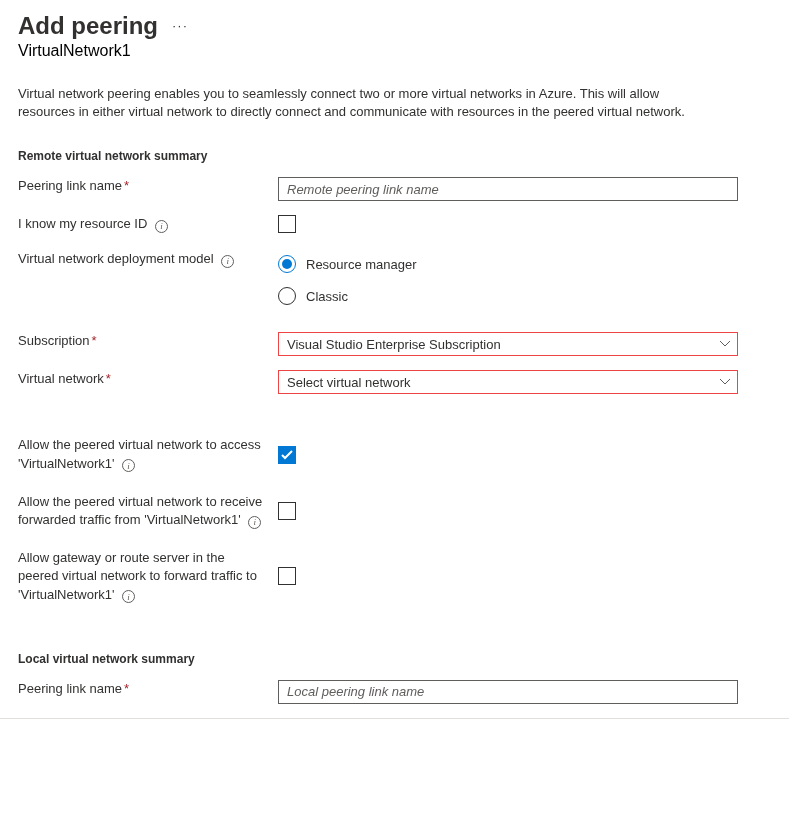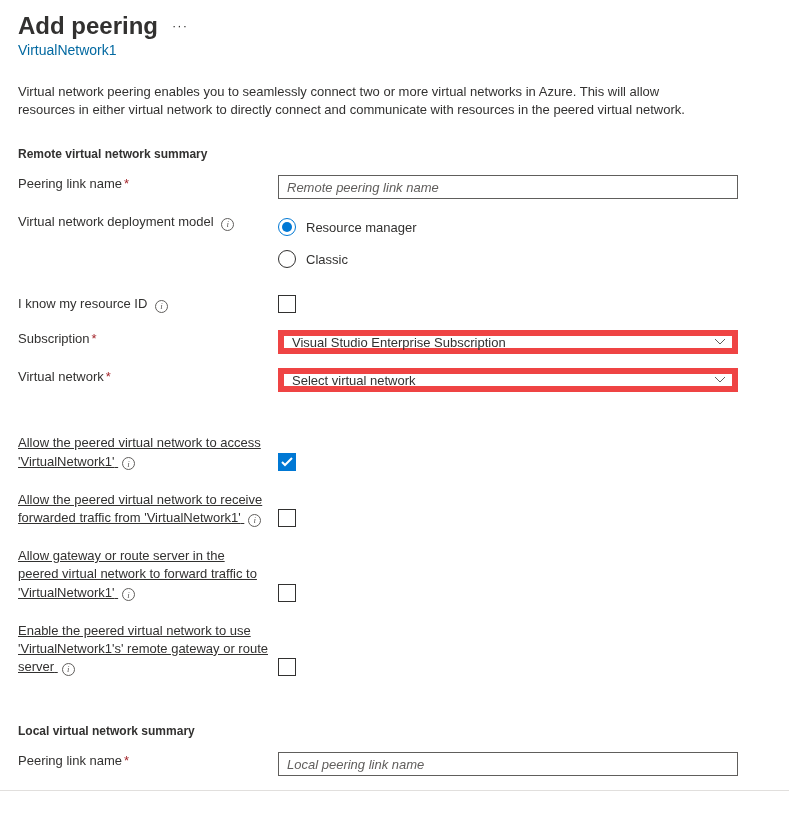--- a/index.html
+++ b/index.html
@@ -8,21 +8,21 @@
     font-family: "Segoe UI", -apple-system, sans-serif;
     font-size: 13px;
     color: #323130;
     background: #ffffff;
     width: 789px;
   }
   .page { padding: 12px 8px 0 18px; }
   .title-row { display: flex; align-items: center; gap: 14px; }
   h1 { font-size: 24px; font-weight: 600; margin: 0 0 2px 0; }
   .ellipsis { font-size: 13px; color: #323130; letter-spacing: 1px; cursor: pointer; padding-bottom:4px;}
-  .subtitle { font-size: 14px; color: #0369a1; }
+  .subtitle { font-size: 16px; color: #000000; }
   .intro { font-size: 13px; line-height: 1.4; margin-bottom: 28px; max-width: 680px; margin-top: 25px; }
   h2 { font-size: 12px; font-weight: 600; margin: 0 0 14px 0; }
   .row { display: flex; align-items: flex-start; margin-bottom: 14px; }
   .label-col { width: 260px; flex-shrink: 0; font-size: 13px; line-height: 1.4; padding-right: 10px;}
   .field-col { flex: 1; max-width: 460px; }
   .req { color: #a4262c; margin-left: 2px; }
   .info-icon {
     display: inline-flex; align-items: center; justify-content: center;
     width: 13px; height: 13px; border: 1px solid #605e5c; border-radius: 50%;
     font-size: 9px; color: #605e5c; margin-left: 4px; vertical-align: -1px;
@@ -44,31 +44,31 @@
   .radio-label { font-size: 13px; }
   .cb {
     width: 18px; height: 18px; border: 1px solid #323130; background: #fff;
     display: inline-flex; align-items: center; justify-content: center;
     flex-shrink: 0;
   }
   .cb.checked { background: #0078d4; border-color: #0078d4; }
   .cb.checked svg { display: block; }
   .cb svg { display: none; width: 12px; height: 10px; }
   .select {
-    width: 100%; height: 24px; border: 6px solid #ef4444; padding: 2px 24px 2px 8px;
+    width: 100%; height: 24px; border: 1px solid #ef4444; padding: 2px 24px 2px 8px;
     font-size: 13px; position: relative; display: flex; align-items: center;
     background: #fff; cursor: pointer;
   }
   .select .chev {
     position: absolute; right: 6px; top: 50%; transform: translateY(-50%);
   }
   .section-gap { height: 28px; }
   .footer-sep { border-top: 1px solid #e1dfdd; margin: 12px -18px 0 -18px; }
   .footer { padding: 10px 18px 14px 18px; display:flex; gap:12px; align-items:center;}
-  .cb-row { display:flex; align-items:flex-end; margin-bottom:20px;text-decoration:underline;}
+  .cb-row { display:flex; align-items:center; margin-bottom:20px;}
   .cb-row .label-col { padding-top:0;}
 </style>
 </head>
 <body>
 
 <div class="page">
 
   <div class="title-row">
     <h1>Add peering</h1>
     <span class="ellipsis">···</span>
@@ -78,20 +78,32 @@
   <div class="intro">Virtual network peering enables you to seamlessly connect two or more virtual networks in Azure. This will allow resources in either virtual network to directly connect and communicate with resources in the peered virtual network.</div>
 
   <h2>Remote virtual network summary</h2>
 
   <div class="row">
     <div class="label-col">
       <span>Peering link name</span><span class="req">*</span>
     </div>
     <div class="field-col">
       <input type="text" class="tf" placeholder="Remote peering link name" style="">
+    </div>
+  </div>
+
+  <div class="row">
+    <div class="label-col">
+      <span>I know my resource ID</span>
+      <span class="info-icon">i</span>
+    </div>
+    <div class="field-col">
+      <span class="cb">
+        
+      </span>
     </div>
   </div>
 
   <div class="row">
     <div class="label-col">
       <span>Virtual network deployment model</span>
       <span class="info-icon">i</span>
     </div>
     <div class="field-col">
       <div class="radio-row">
@@ -102,32 +114,20 @@
       </div>
       <div class="radio-row">
         <span class="radio-outer"></span>
         <span class="radio-label">Classic</span>
       </div>
     </div>
   </div>
 
   <div class="row">
     <div class="label-col">
-      <span>I know my resource ID</span>
-      <span class="info-icon">i</span>
-    </div>
-    <div class="field-col">
-      <span class="cb">
-        
-      </span>
-    </div>
-  </div>
-
-  <div class="row">
-    <div class="label-col">
       <span>Subscription</span><span class="req">*</span>
     </div>
     <div class="field-col">
       <div class="select">
         <span>Visual Studio Enterprise Subscription</span>
         <svg class="chev" width="12" height="8" viewBox="0 0 12 8">
             <path d="M1 1 L6 6 L11 1" stroke="#605e5c" stroke-width="1" fill="none"></path>
           </svg>
       </div>
     </div>
@@ -175,29 +175,20 @@
   <div class="cb-row">
     <div class="label-col">
       <span>Allow gateway or route server in the peered virtual network to forward traffic to 'VirtualNetwork1'</span>
       <span class="info-icon">i</span>
     </div>
     <span class="cb">
       
     </span>
   </div>
 
-  <div class="cb-row">
-    <div class="label-col">
-      <span>Enable the peered virtual network to use 'VirtualNetwork1's' remote gateway or route server</span>
-      <span class="info-icon">i</span>
-    </div>
-    <span class="cb">
-      
-    </span>
-  </div>
 
   <div class="section-gap"></div>
 
   <h2>Local virtual network summary</h2>
 
   <div class="row">
     <div class="label-col">
       <span>Peering link name</span><span class="req">*</span>
     </div>
     <div class="field-col">

